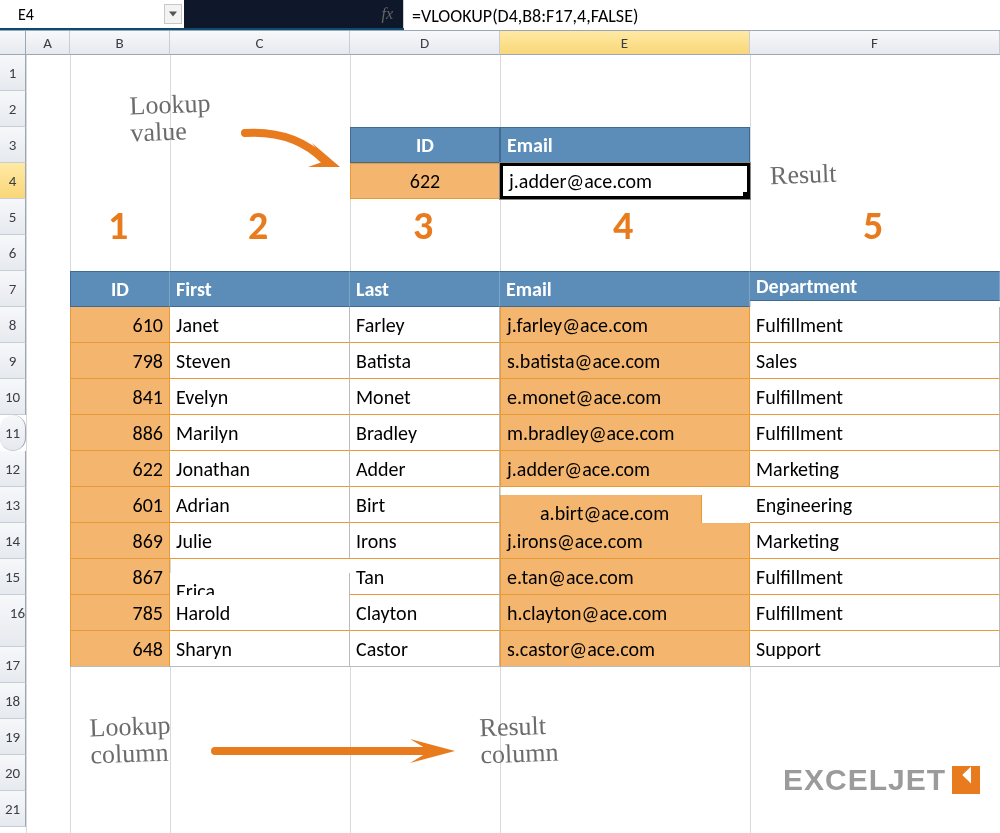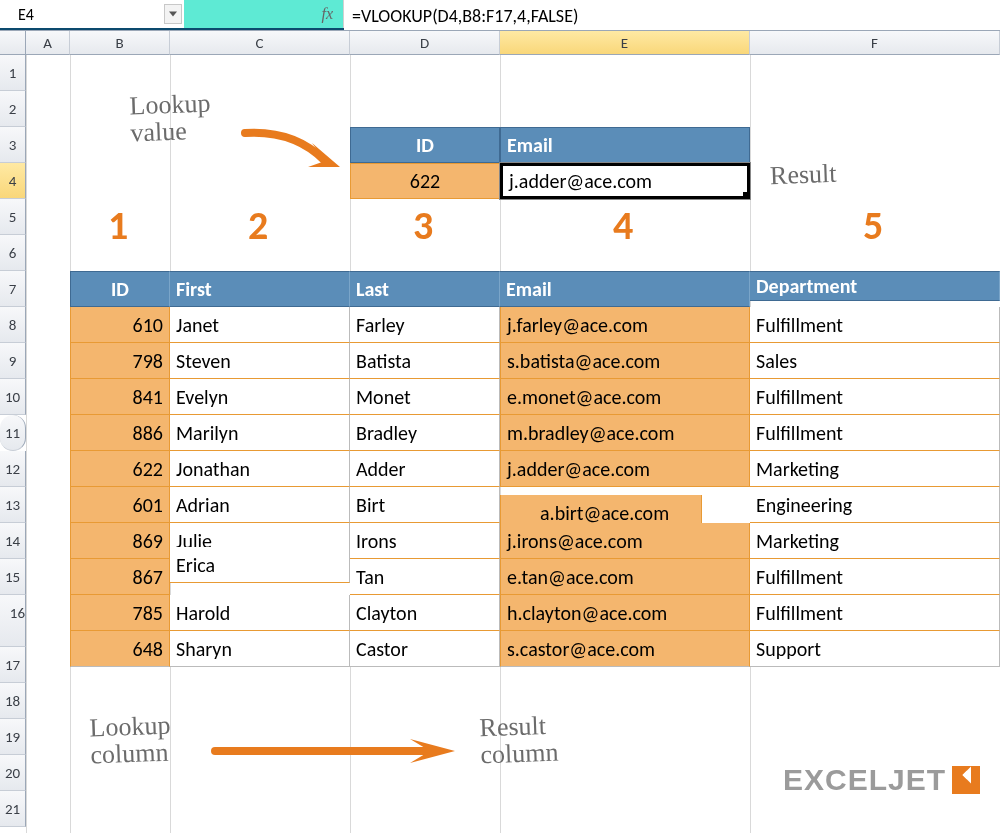--- a/index.html
+++ b/index.html
@@ -38,24 +38,24 @@
   }
   .name-box .dd {
     position: absolute; right: 2px; top: 4px;
     width: 18px; height: 20px;
     background: #f3f3f3;
     border: 1px solid #c8c8c8;
     display: flex; align-items: center; justify-content: center;
   }
   .name-box .dd svg { width: 8px; height: 6px; }
   .spacer-btns {
-    width: 160px;
+    width: 220px;
     display: flex; align-items: center; justify-content: flex-end;
     padding-right: 10px;
-    background: #5eead4;
+    background: #0f172a;
     border-right: 1px solid #d0d0d0;
   }
   .fx-label {
     font-style: italic;
     font-family: 'Times New Roman', serif;
     font-size: 16px;
     color: #666;
     user-select: none;
   }
   .formula-input {
@@ -338,21 +338,21 @@
       <div class="cell tbl-cell" style="left: 144px; top: 432px; width: 180px; height: 36px;">Adrian</div>
       <div class="cell tbl-cell" style="left: 324px; top: 432px; width: 150px; height: 36px;">Birt</div>
       <div class="cell tbl-cell em" style="left: 474px; top: 440px; width: 202px; height: 36px; padding-left: 39px;">a.birt@ace.com</div>
       <div class="cell tbl-cell" style="left: 724px; top: 432px; width: 250px; height: 36px;">Engineering</div>
       <div class="cell tbl-cell id" style="left: 44px; top: 468px; width: 100px; height: 36px;">869</div>
       <div class="cell tbl-cell" style="left: 144px; top: 468px; width: 180px; height: 36px;">Julie</div>
       <div class="cell tbl-cell" style="left: 324px; top: 468px; width: 150px; height: 36px;">Irons</div>
       <div class="cell tbl-cell em" style="left: 474px; top: 468px; width: 250px; height: 36px;">j.irons@ace.com</div>
       <div class="cell tbl-cell" style="left: 724px; top: 468px; width: 250px; height: 36px;">Marketing</div>
       <div class="cell tbl-cell id" style="left: 44px; top: 504px; width: 100px; height: 36px;">867</div>
-      <div class="cell tbl-cell" style="left: 144px; top: 492px; width: 180px; height: 36px; text-align: right;">Erica</div>
+      <div class="cell tbl-cell" style="left: 144px; top: 518px; width: 180px; height: 36px; text-align: right;">Erica</div>
       <div class="cell tbl-cell" style="left: 324px; top: 504px; width: 150px; height: 36px;">Tan</div>
       <div class="cell tbl-cell em" style="left: 474px; top: 504px; width: 250px; height: 36px;">e.tan@ace.com</div>
       <div class="cell tbl-cell" style="left: 724px; top: 504px; width: 250px; height: 36px;">Fulfillment</div>
       <div class="cell tbl-cell id" style="left: 44px; top: 540px; width: 100px; height: 36px;">785</div>
       <div class="cell tbl-cell" style="left: 144px; top: 540px; width: 180px; height: 36px;">Harold</div>
       <div class="cell tbl-cell" style="left: 324px; top: 540px; width: 150px; height: 36px;">Clayton</div>
       <div class="cell tbl-cell em" style="left: 474px; top: 540px; width: 250px; height: 36px;">h.clayton@ace.com</div>
       <div class="cell tbl-cell" style="left: 724px; top: 540px; width: 250px; height: 36px;">Fulfillment</div>
       <div class="cell tbl-cell id last-row" style="left: 44px; top: 576px; width: 100px; height: 36px;">648</div>
       <div class="cell tbl-cell last-row" style="left: 144px; top: 576px; width: 180px; height: 36px;">Sharyn</div>

